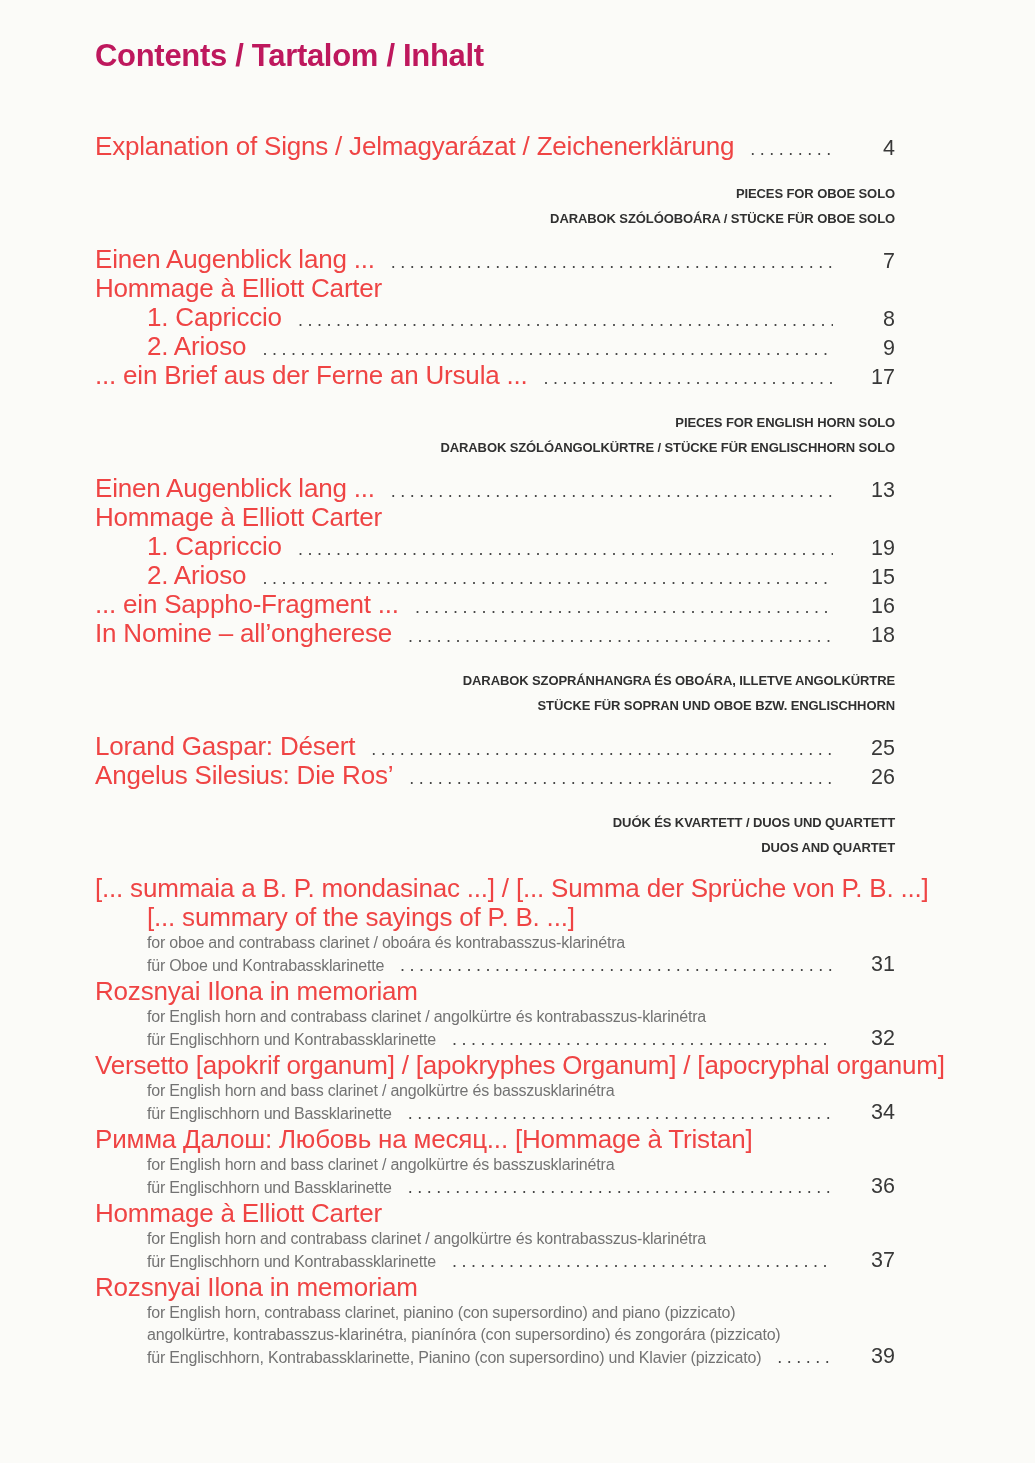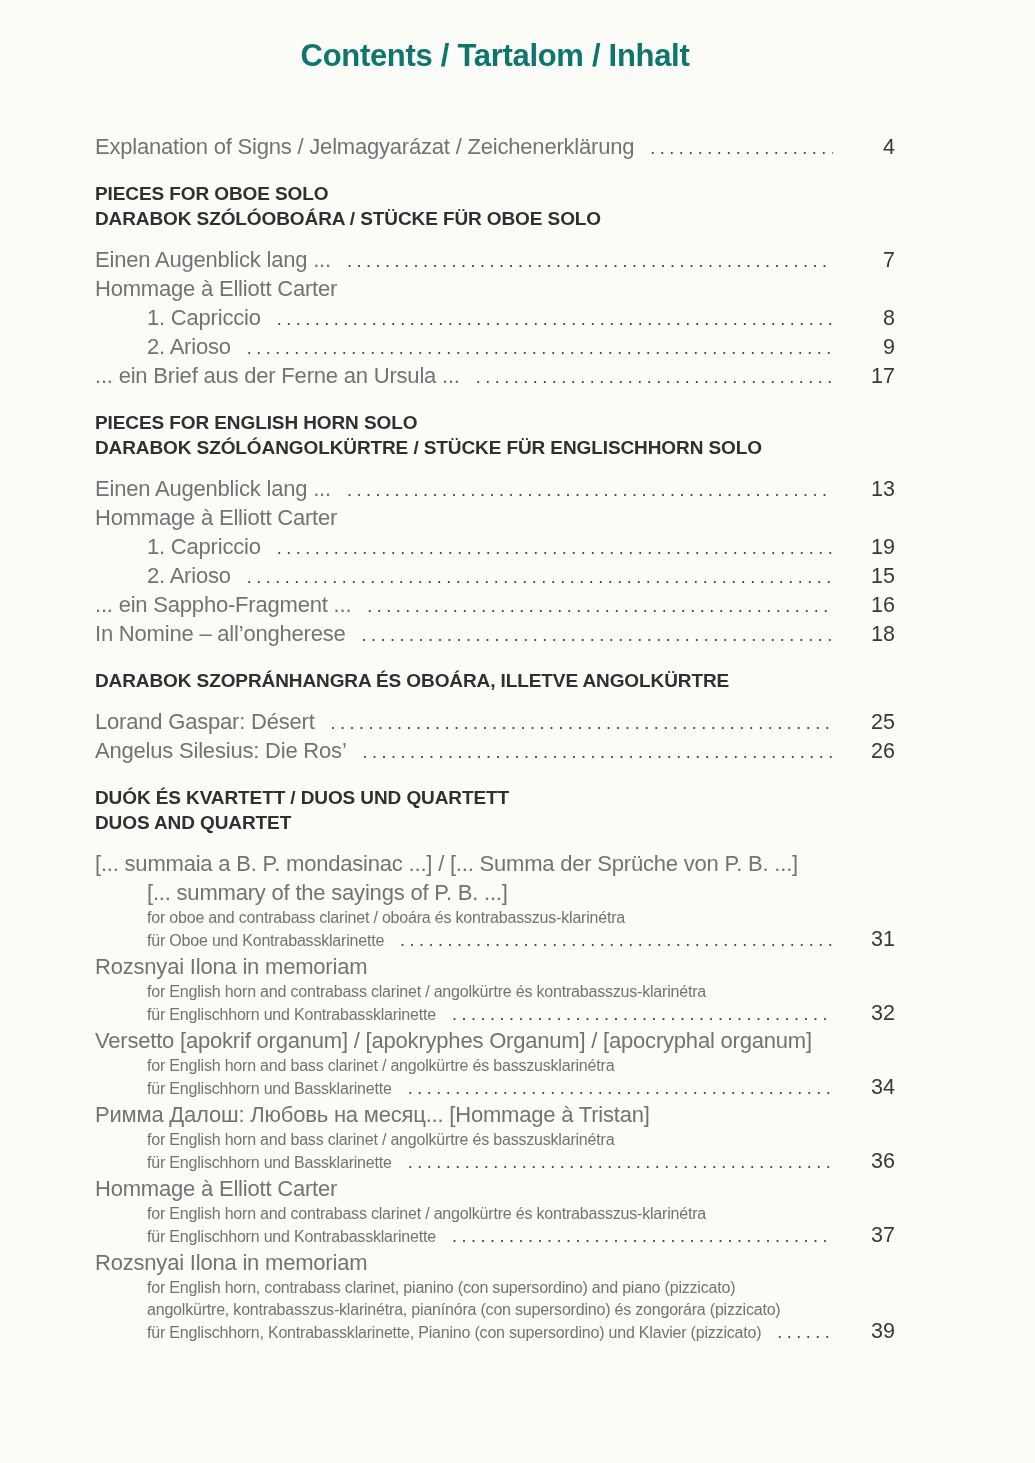--- a/index.html
+++ b/index.html
@@ -16,49 +16,49 @@
     font-family: "Liberation Sans", sans-serif;
     color: #3a3a3a;
     box-sizing: border-box;
     padding: 36px 0 0 95px;
   }
   .content {
     width: 800px;
   }
   .doc-title {
     margin: 0 0 56px 0;
-    text-align: center;
+    text-align: left;
     font-size: 31px;
     font-weight: bold;
     letter-spacing: -0.3px;
-    color: #0f766e;
+    color: #be185d;
     line-height: 40px;
   }
   .section-heading {
     margin: 20px 0 14px 0;
-    text-align: left;
+    text-align: right;
     font-weight: bold;
-    font-size: 19px;
+    font-size: 13px;
     line-height: 25px;
     color: #303030;
     letter-spacing: -0.1px;
   }
   .row {
     display: flex;
     align-items: baseline;
   }
   .row .label {
     flex: none;
     white-space: nowrap;
     letter-spacing: -0.2px;
   }
   .row.main .label {
-    font-size: 22px;
+    font-size: 26px;
     line-height: 29px;
-    color: #737373;
+    color: #ef4444;
   }
   .row.small .label {
     font-size: 16px;
     line-height: 22px;
     color: #737373;
   }
   .row.indent .label {
     padding-left: 52px;
   }
   .dots {
@@ -153,20 +153,21 @@
           </div>
           <div class="row main">
             <span class="label">In Nomine – all’ongherese</span>
             <span class="dots">............................................................................................................................................................................................................................</span>
             <span class="pagenum">18</span>
           </div>
         </section>
         <section>
           <h2 class="section-heading">
             <div class="heading-line">DARABOK SZOPRÁNHANGRA ÉS OBOÁRA, ILLETVE ANGOLKÜRTRE</div>
+            <div class="heading-line">STÜCKE FÜR SOPRAN UND OBOE BZW. ENGLISCHHORN</div>
           </h2>
           <div class="row main">
             <span class="label">Lorand Gaspar: Désert</span>
             <span class="dots">............................................................................................................................................................................................................................</span>
             <span class="pagenum">25</span>
           </div>
           <div class="row main">
             <span class="label">Angelus Silesius: Die Ros’</span>
             <span class="dots">............................................................................................................................................................................................................................</span>
             <span class="pagenum">26</span>

